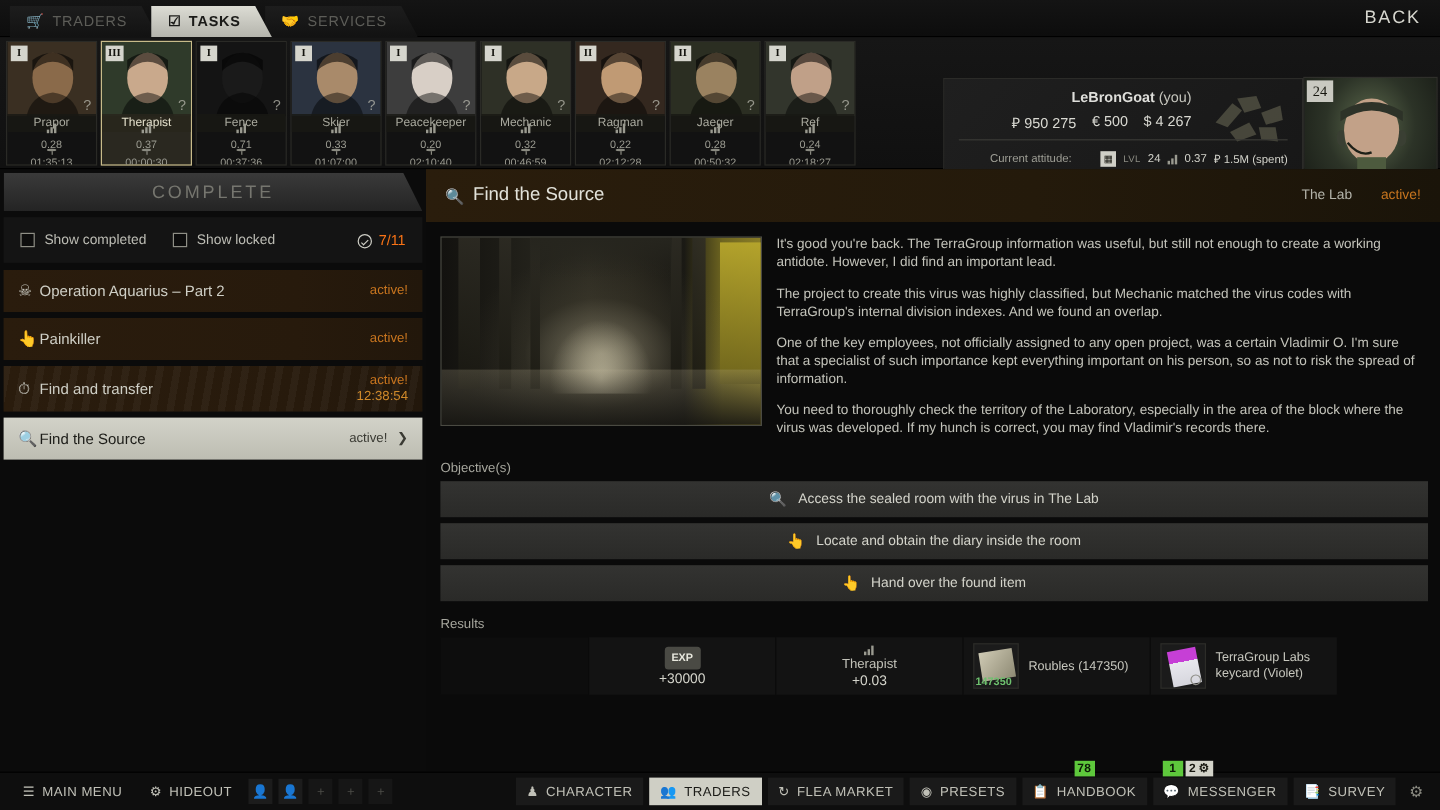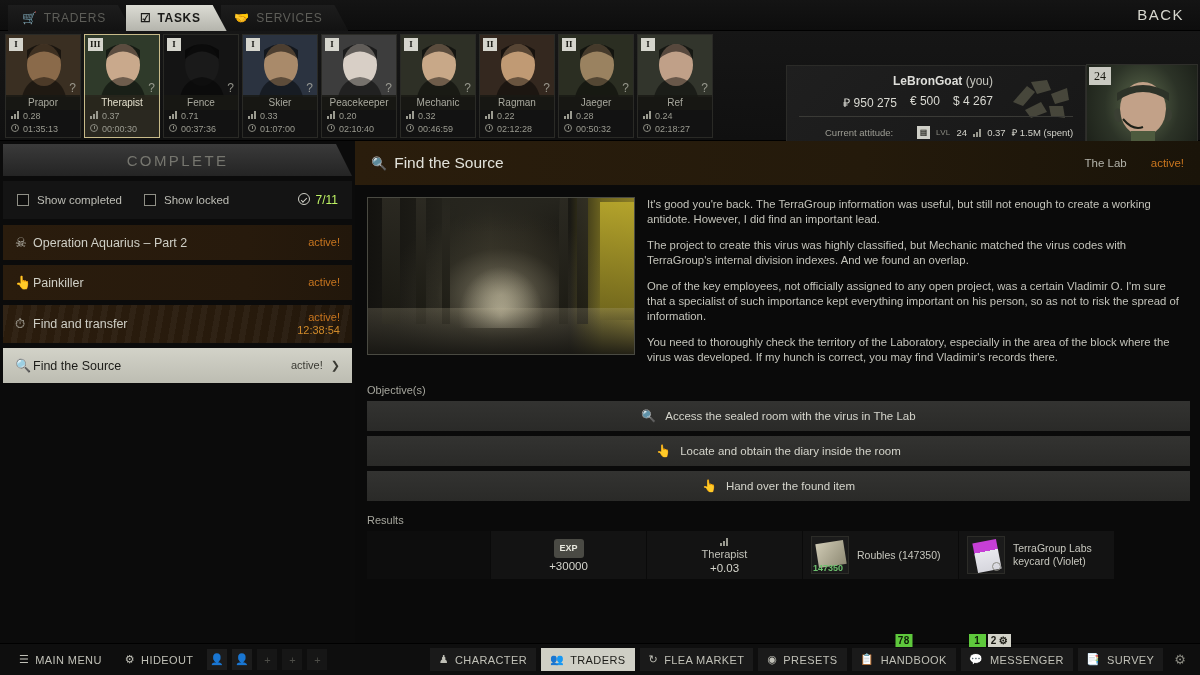--- a/index.html
+++ b/index.html
@@ -59,21 +59,21 @@
     font-family: "Liberation Serif", serif;
   }
   .tq { position:absolute; right:4px; bottom:2px; z-index:4; font-size:12px; color:#b9b9ae; opacity:.75; }
   .tname {
     position: absolute; left:0; bottom: 27px; width: 100%; height: 15px;
     background: rgba(24,24,20,.82); color: #a9a99e;
     font-size: 10px; line-height: 15px; text-align: center;
   }
   .trader.sel .tname { color:#e4e0cc; background: rgba(40,38,28,.85); }
   .tstats { position: absolute; left:0; bottom:0; width:100%; height:27px; padding: 1px 5px; }
-  .trow { display:flex; align-items:flex-start; gap:4px; height:13px; font-size:9px; color:#9a9a90; }
+  .trow { display:flex; align-items:center; gap:4px; height:13px; font-size:9px; color:#9a9a90;flex-direction:column; }
   .bars { display:inline-block; width:8px; height:8px; position:relative; }
   .bars i { position:absolute; bottom:0; width:2px; background:#9a9a90; display:block; }
   .bars i:nth-child(1){left:0;height:3px;} .bars i:nth-child(2){left:3px;height:5px;} .bars i:nth-child(3){left:6px;height:8px;}
   .clk { display:inline-block; width:8px; height:8px; border:1px solid #8a8a80; border-radius:50%; position:relative; }
   .clk::after{content:"";position:absolute;left:3px;top:1px;width:1px;height:3px;background:#8a8a80;}
 
   
   .playerpanel {
     position: absolute; left: 786px; top: 34px; width: 300px; height: 104px;
     background: linear-gradient(135deg,#1f1f1f 0%,#171717 100%);
@@ -111,21 +111,21 @@
     clip-path: polygon(0 0, calc(100% - 16px) 0, 100% 100%, 0 100%);
     display:flex; align-items:center; justify-content:center;
     color:#76766f; font-size:15px; letter-spacing:2.4px;
   }
   .filters {
     margin:5px 3px 0 3px; height:38px; background:#141414;
     display:flex; align-items:center; padding: 0 14px; gap:22px;
   }
   .chk { display:flex; align-items:center; gap:8px; font-size:11.5px; color:#bdbdb5; }
   .box { width:12px;height:12px;border:1px solid #8f8f86;background:#0d0d0d; }
-  .cnt { margin-left:auto; display:flex; align-items:flex-start; gap:6px; font-size:12px; color:#bef264; }
+  .cnt { margin-left:auto; display:flex; align-items:flex-end; gap:6px; font-size:12px; color:#f97316; }
   .cchk { width:12px;height:12px;border:1px solid #cfcfc6;border-radius:50%;position:relative; }
   .cchk::after{content:"";position:absolute;left:2px;top:4px;width:5px;height:2px;border-left:1.5px solid #cfcfc6;border-bottom:1.5px solid #cfcfc6;transform:rotate(-45deg);}
 
   .qlist { margin: 6px 3px 0 3px; }
   .qrow {
     position:relative; height:35px; margin-bottom:5px;
     display:flex; align-items:center; padding: 0 12px;
     background: linear-gradient(90deg,#2a1c0d 0%,#271a0c 70%,#22170b 100%);
     overflow:hidden;
   }

